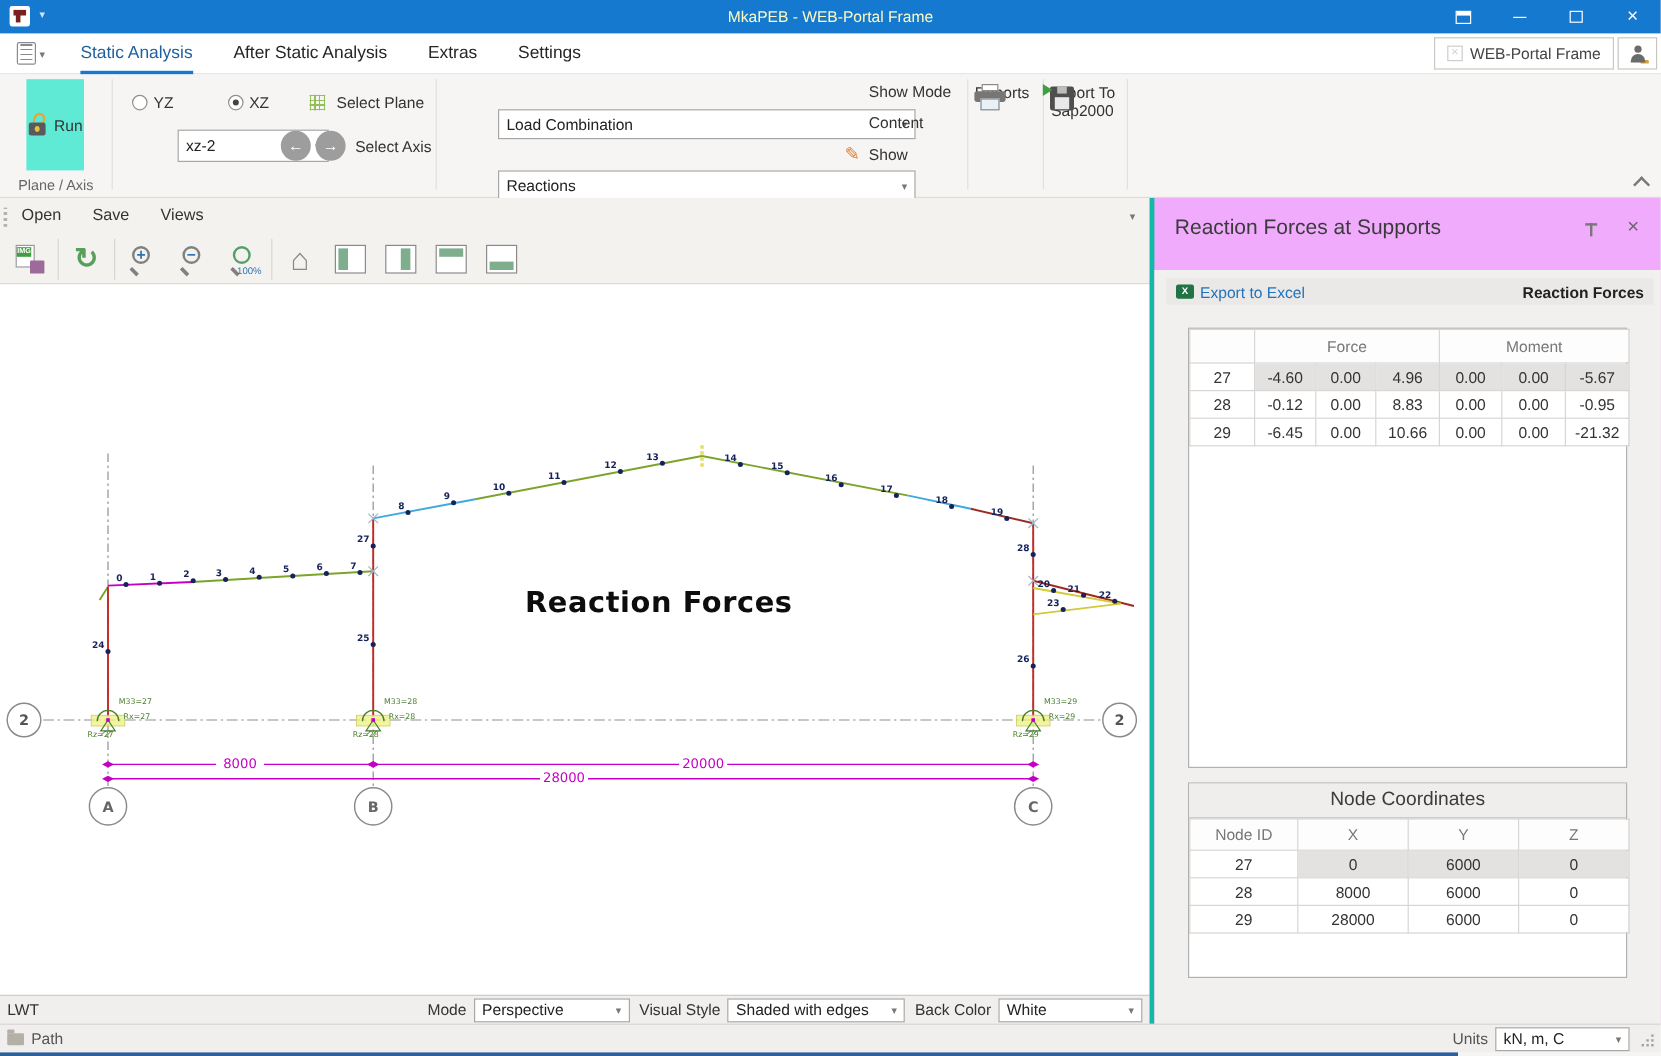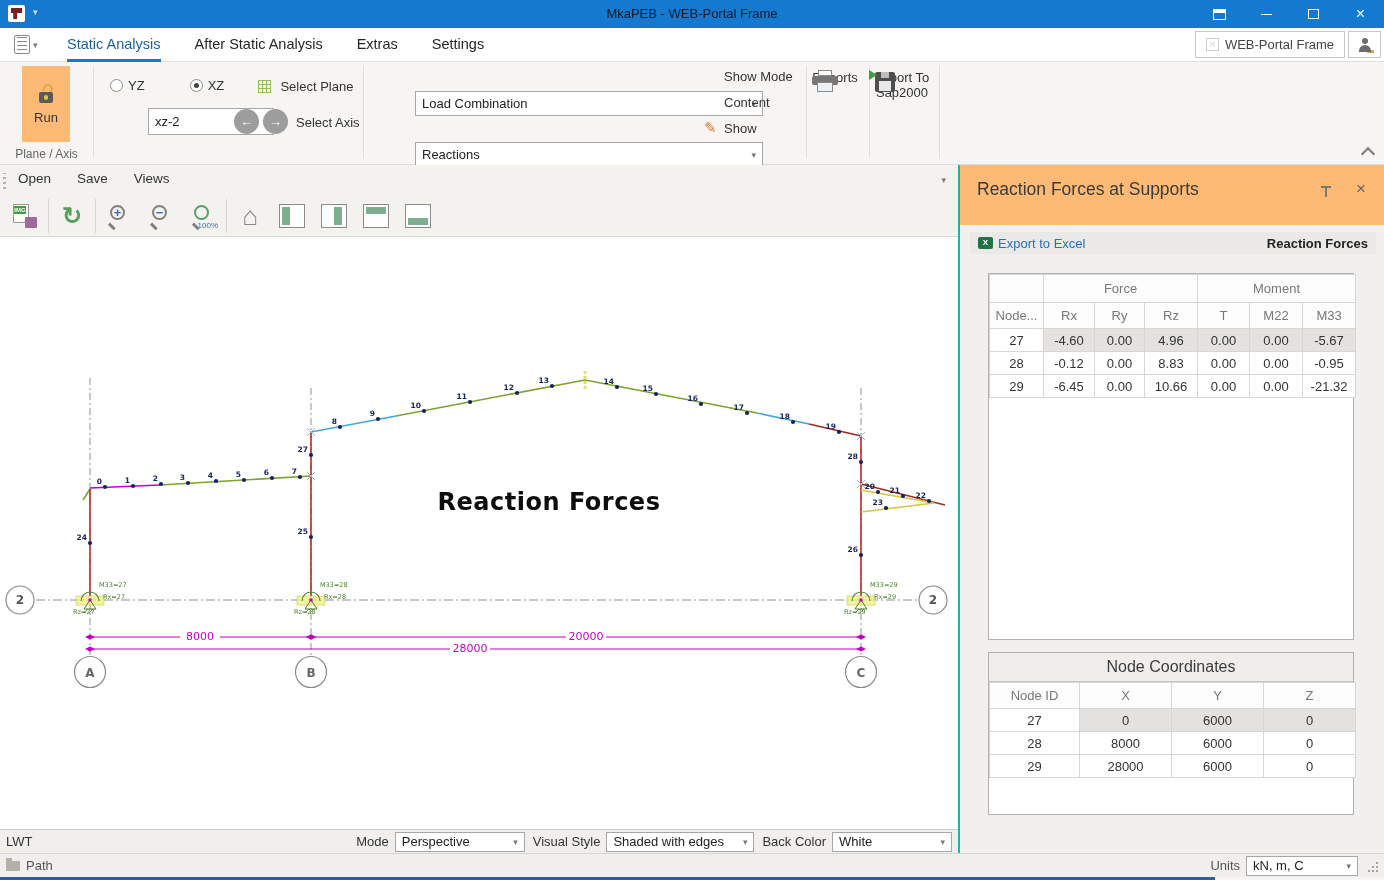--- a/index.html
+++ b/index.html
@@ -5,21 +5,21 @@
   * { margin:0; padding:0; box-sizing:border-box; }
   html,body { width:1384px; height:880px; overflow:hidden; }
   body { font-family:"Liberation Sans", sans-serif; position:relative; background:#f6f5f3; color:#333; }
   .abs { position:absolute; }
 
   
   .titlebar { position:absolute; left:0; top:0; width:1384px; height:28px; background:#1679d0; display:flex; align-items:center; }
   .app-icon { position:absolute; left:8px; top:5px; width:17px; height:17px; background:#fff; border-radius:2px; }
   .app-icon i { position:absolute; left:3px; top:3px; width:11px; height:11px; background:#7a1f1f; display:block; clip-path:polygon(0 0,100% 0,100% 45%,55% 45%,55% 100%,20% 100%,20% 45%,0 45%); }
   .tb-caret { position:absolute; left:33px; top:7px; color:#cfe3f5; font-size:9px; }
-  .tb-title { position:absolute; left:0; right:0; top:0; height:28px; line-height:28px; text-align:center; color:#0f172a; font-size:13px; }
+  .tb-title { position:absolute; left:0; right:0; top:0; height:28px; line-height:28px; text-align:center; color:#fef9c3; font-size:13px; }
   .winbtns { position:absolute; right:0; top:0; height:28px; display:flex; }
   .winbtn { width:47px; height:28px; display:flex; align-items:center; justify-content:center; color:#fff; }
   .ic-restorepanel { width:13px; height:11px; border:1px solid #fff; position:relative; }
   .ic-restorepanel::before { content:""; position:absolute; left:0; top:0; right:0; height:3px; background:#fff; }
   .ic-restorepanel::after { content:"▴"; position:absolute; left:3px; top:1px; font-size:7px; color:#1679d0; }
   .ic-min { width:11px; height:1px; background:#fff; }
   .ic-max { width:11px; height:10px; border:1px solid #fff; }
   .ic-close { font-size:16px; line-height:16px; }
 
   
@@ -36,21 +36,21 @@
   .user-btn { position:absolute; right:3px; top:3px; width:33px; height:27px; background:#fff; border:1px solid #c9c7c5; display:flex; align-items:center; justify-content:center; }
   .ic-user { position:relative; width:14px; height:14px; }
   .ic-user::before { content:""; position:absolute; left:4px; top:0; width:6px; height:6px; border-radius:50%; background:#6b6b6b; }
   .ic-user::after { content:""; position:absolute; left:1px; top:7px; width:12px; height:7px; border-radius:6px 6px 0 0; background:#6b6b6b; }
   .ic-user i { position:absolute; right:-2px; bottom:-1px; width:7px; height:3px; background:#d8a13a; border-radius:1px; }
 
   
   .ribbon { position:absolute; left:0; top:62px; width:1384px; height:103px; background:#f6f5f3; border-bottom:1px solid #dedcda; }
   .vsep { position:absolute; top:4px; height:92px; width:1px; background:#e2e0de; }
   .group-cap { position:absolute; bottom:3px; font-size:12px; color:#666; text-align:center; }
-  .run-btn { position:absolute; left:22px; top:4px; width:48px; height:76px; background:#fdba74; display:flex; flex-direction:column; align-items:center; justify-content:center; gap:6px; }
+  .run-btn { position:absolute; left:22px; top:4px; width:48px; height:76px; background:#5eead4; display:flex; flex-direction:row; align-items:center; justify-content:center; gap:6px; }
   .lock { position:relative; width:16px; height:20px; }
   .lock .shackle { position:absolute; left:5px; top:0; width:10px; height:9px; border:2px solid #e8a33d; border-bottom:none; border-radius:6px 6px 0 0; transform:rotate(18deg); }
   .lock .body { position:absolute; left:1px; top:8px; width:14px; height:11px; background:#5a5a5a; border-radius:2px; }
   .lock .key { position:absolute; left:6px; top:11px; width:4px; height:5px; background:#e8c23d; border-radius:2px; }
   .run-label { font-size:13px; color:#333; }
   .radio-row { position:absolute; top:16px; display:flex; align-items:center; gap:5px; font-size:13px; color:#333; }
   .radio { width:13px; height:13px; border:1px solid #8f8f8f; border-radius:50%; background:#fff; position:relative; }
   .radio.checked::after { content:""; position:absolute; left:3px; top:3px; width:5px; height:5px; border-radius:50%; background:#444; }
   .grid-ic { width:13px; height:13px;
     background:repeating-linear-gradient(0deg,#93bf58 0 1px,transparent 1px 4px),repeating-linear-gradient(90deg,#93bf58 0 1px,transparent 1px 4px); }
@@ -107,21 +107,21 @@
   .sb-combo { background:#fff; border:1px solid #a9a7a5; height:20px; display:flex; align-items:center; padding:0 6px; font-size:13px; color:#222; margin:0 8px 0 6px; }
   .sb-combo .caret { margin-left:auto; color:#777; font-size:9px; }
   .sb2 { position:absolute; left:0; top:853px; width:1384px; height:24px; background:#f0efed; border-top:1px solid #d8d6d4; display:flex; align-items:center; font-size:13px; color:#555; padding:0 6px; }
   .folder { width:14px; height:10px; background:#b4b0a8; border-radius:1px; position:relative; margin-right:6px; }
   .folder::before { content:""; position:absolute; left:0; top:-3px; width:6px; height:3px; background:#b4b0a8; border-radius:1px 1px 0 0; }
   .grip { width:12px; height:12px; margin-left:8px; position:relative; }
   .grip i { position:absolute; width:2px; height:2px; background:#a5a3a1; }
   .bottomline { position:absolute; left:0; top:877px; width:1215px; height:3px; background:#2e5f9d; }
 
   
-  .panel { position:absolute; left:958px; top:165px; width:426px; height:688px; background:#fdba74; border-left:2px solid #14b8a6; }
+  .panel { position:absolute; left:958px; top:165px; width:426px; height:688px; background:#f0abfc; border-left:4px solid #14b8a6; }
   .panel-title { position:absolute; left:17px; top:14px; font-size:17.5px; color:#3b3b3b; }
   .pin { position:absolute; right:52px; top:20px; width:12px; height:14px; }
   .pin::before { content:""; position:absolute; left:1px; top:1px; width:10px; height:2px; background:#777; }
   .pin::after { content:""; position:absolute; left:5px; top:1px; width:2px; height:11px; background:#777; }
   .panel-close { position:absolute; right:18px; top:14px; font-size:17px; color:#666; }
   .panel-lower { position:absolute; left:0; top:60px; width:425px; height:628px; background:#f2f0ee; }
   .panel-strip { position:absolute; left:10px; top:7px; width:406px; height:22px; background:#ebe9e7; display:flex; align-items:center; padding:0 8px; }
   .xlsx { width:15px; height:12px; background:#217346; border-radius:2px; margin-right:5px; position:relative; }
   .xlsx::after { content:"X"; position:absolute; left:0; right:0; top:1px; text-align:center; color:#fff; font-size:8px; font-weight:bold; }
   .excel-link { font-size:13px; color:#2073bc; }
@@ -543,29 +543,20 @@
               <col style="width: 52px;">
               <col style="width: 53px;">
               <col style="width: 53px;">
             </colgroup>
             <thead>
               <tr class="grp">
                 <th></th>
                 <th colspan="3">Force</th>
                 <th colspan="3">Moment</th>
               </tr>
-              <tr>
-                <th>Node...</th>
-                <th>Rx</th>
-                <th>Ry</th>
-                <th>Rz</th>
-                <th>T</th>
-                <th>M22</th>
-                <th>M33</th>
-              </tr>
             </thead>
             <tbody>
               <tr>
                 <td>27</td>
                 <td class="shade">-4.60</td>
                 <td class="shade">0.00</td>
                 <td class="shade">4.96</td>
                 <td class="shade">0.00</td>
                 <td class="shade">0.00</td>
                 <td class="shade">-5.67</td>

